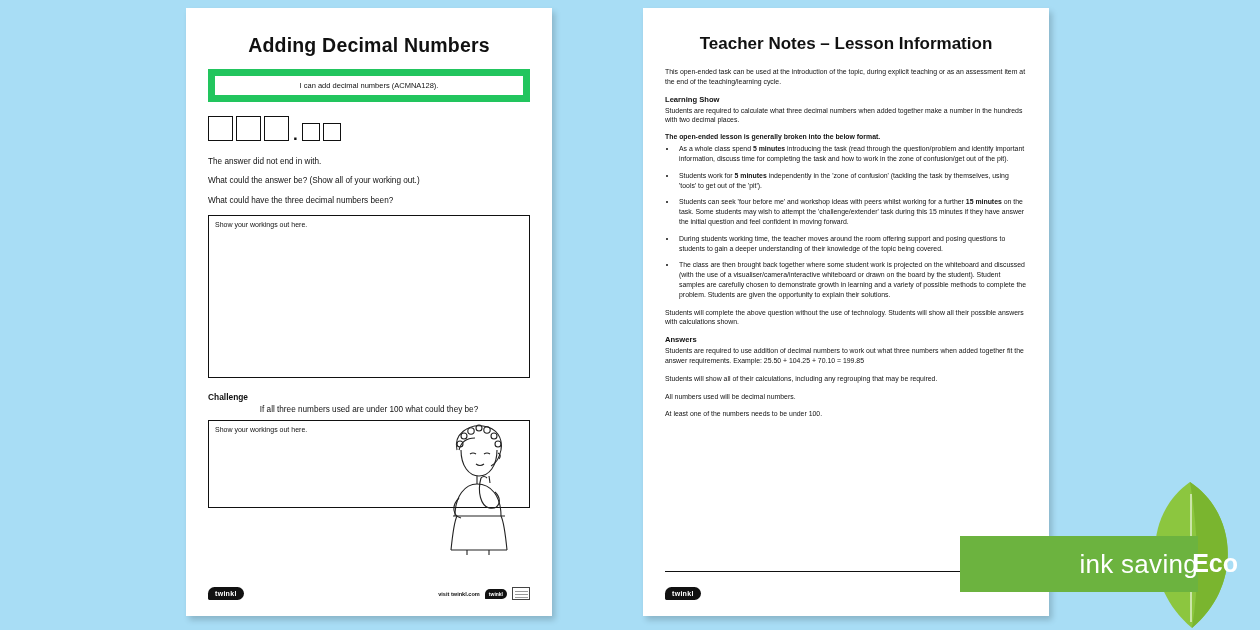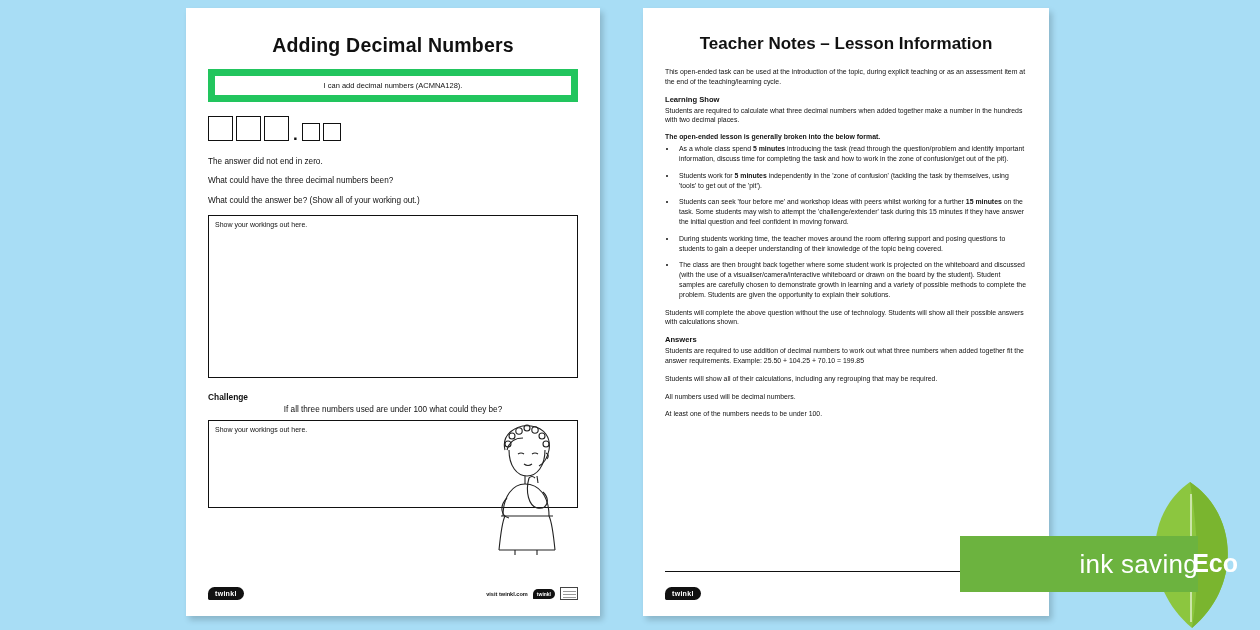--- a/index.html
+++ b/index.html
@@ -15,21 +15,21 @@
   }
 
   
   .sheet {
     position: absolute;
     background: #ffffff;
     box-shadow: 3px 4px 6px rgba(0,0,0,0.18);
   }
   #sheet-worksheet {
     left: 186px; top: 8px;
-    width: 414px; height: 608px;
+    width: 366px; height: 608px;
     padding: 20px 22px 6px 22px;
   }
   #sheet-teacher {
     left: 643px; top: 8px;
     width: 406px; height: 608px;
     padding: 20px 22px 14px 22px;
   }
 
   
   .ws-title {
@@ -256,23 +256,23 @@
 
   <div class="digit-row">
     <div class="digit-box"></div>
     <div class="digit-box"></div>
     <div class="digit-box"></div>
     <span class="decimal-point">.</span>
     <div class="digit-box small"></div>
     <div class="digit-box small"></div>
   </div>
 
-  <p class="ws-line tight">The answer did not end in zero.</p>
+  <p class="ws-line tight">The answer did not end in with.</p>
+  <p class="ws-line tight">What could the answer be? (Show all of your working out.)</p>
   <p class="ws-line tight">What could have the three decimal numbers been?</p>
-  <p class="ws-line tight">What could the answer be? (Show all of your working out.)</p>
 
   <div class="work-box" id="work-box-main">
     <span class="work-box-label">Show your workings out here.</span>
   </div>
 
   <div class="challenge-heading">Challenge</div>
   <div class="challenge-text">If all three numbers used are under 100 what could they be?</div>
 
   <div class="work-box" id="work-box-challenge">
     <span class="work-box-label">Show your workings out here.</span>

